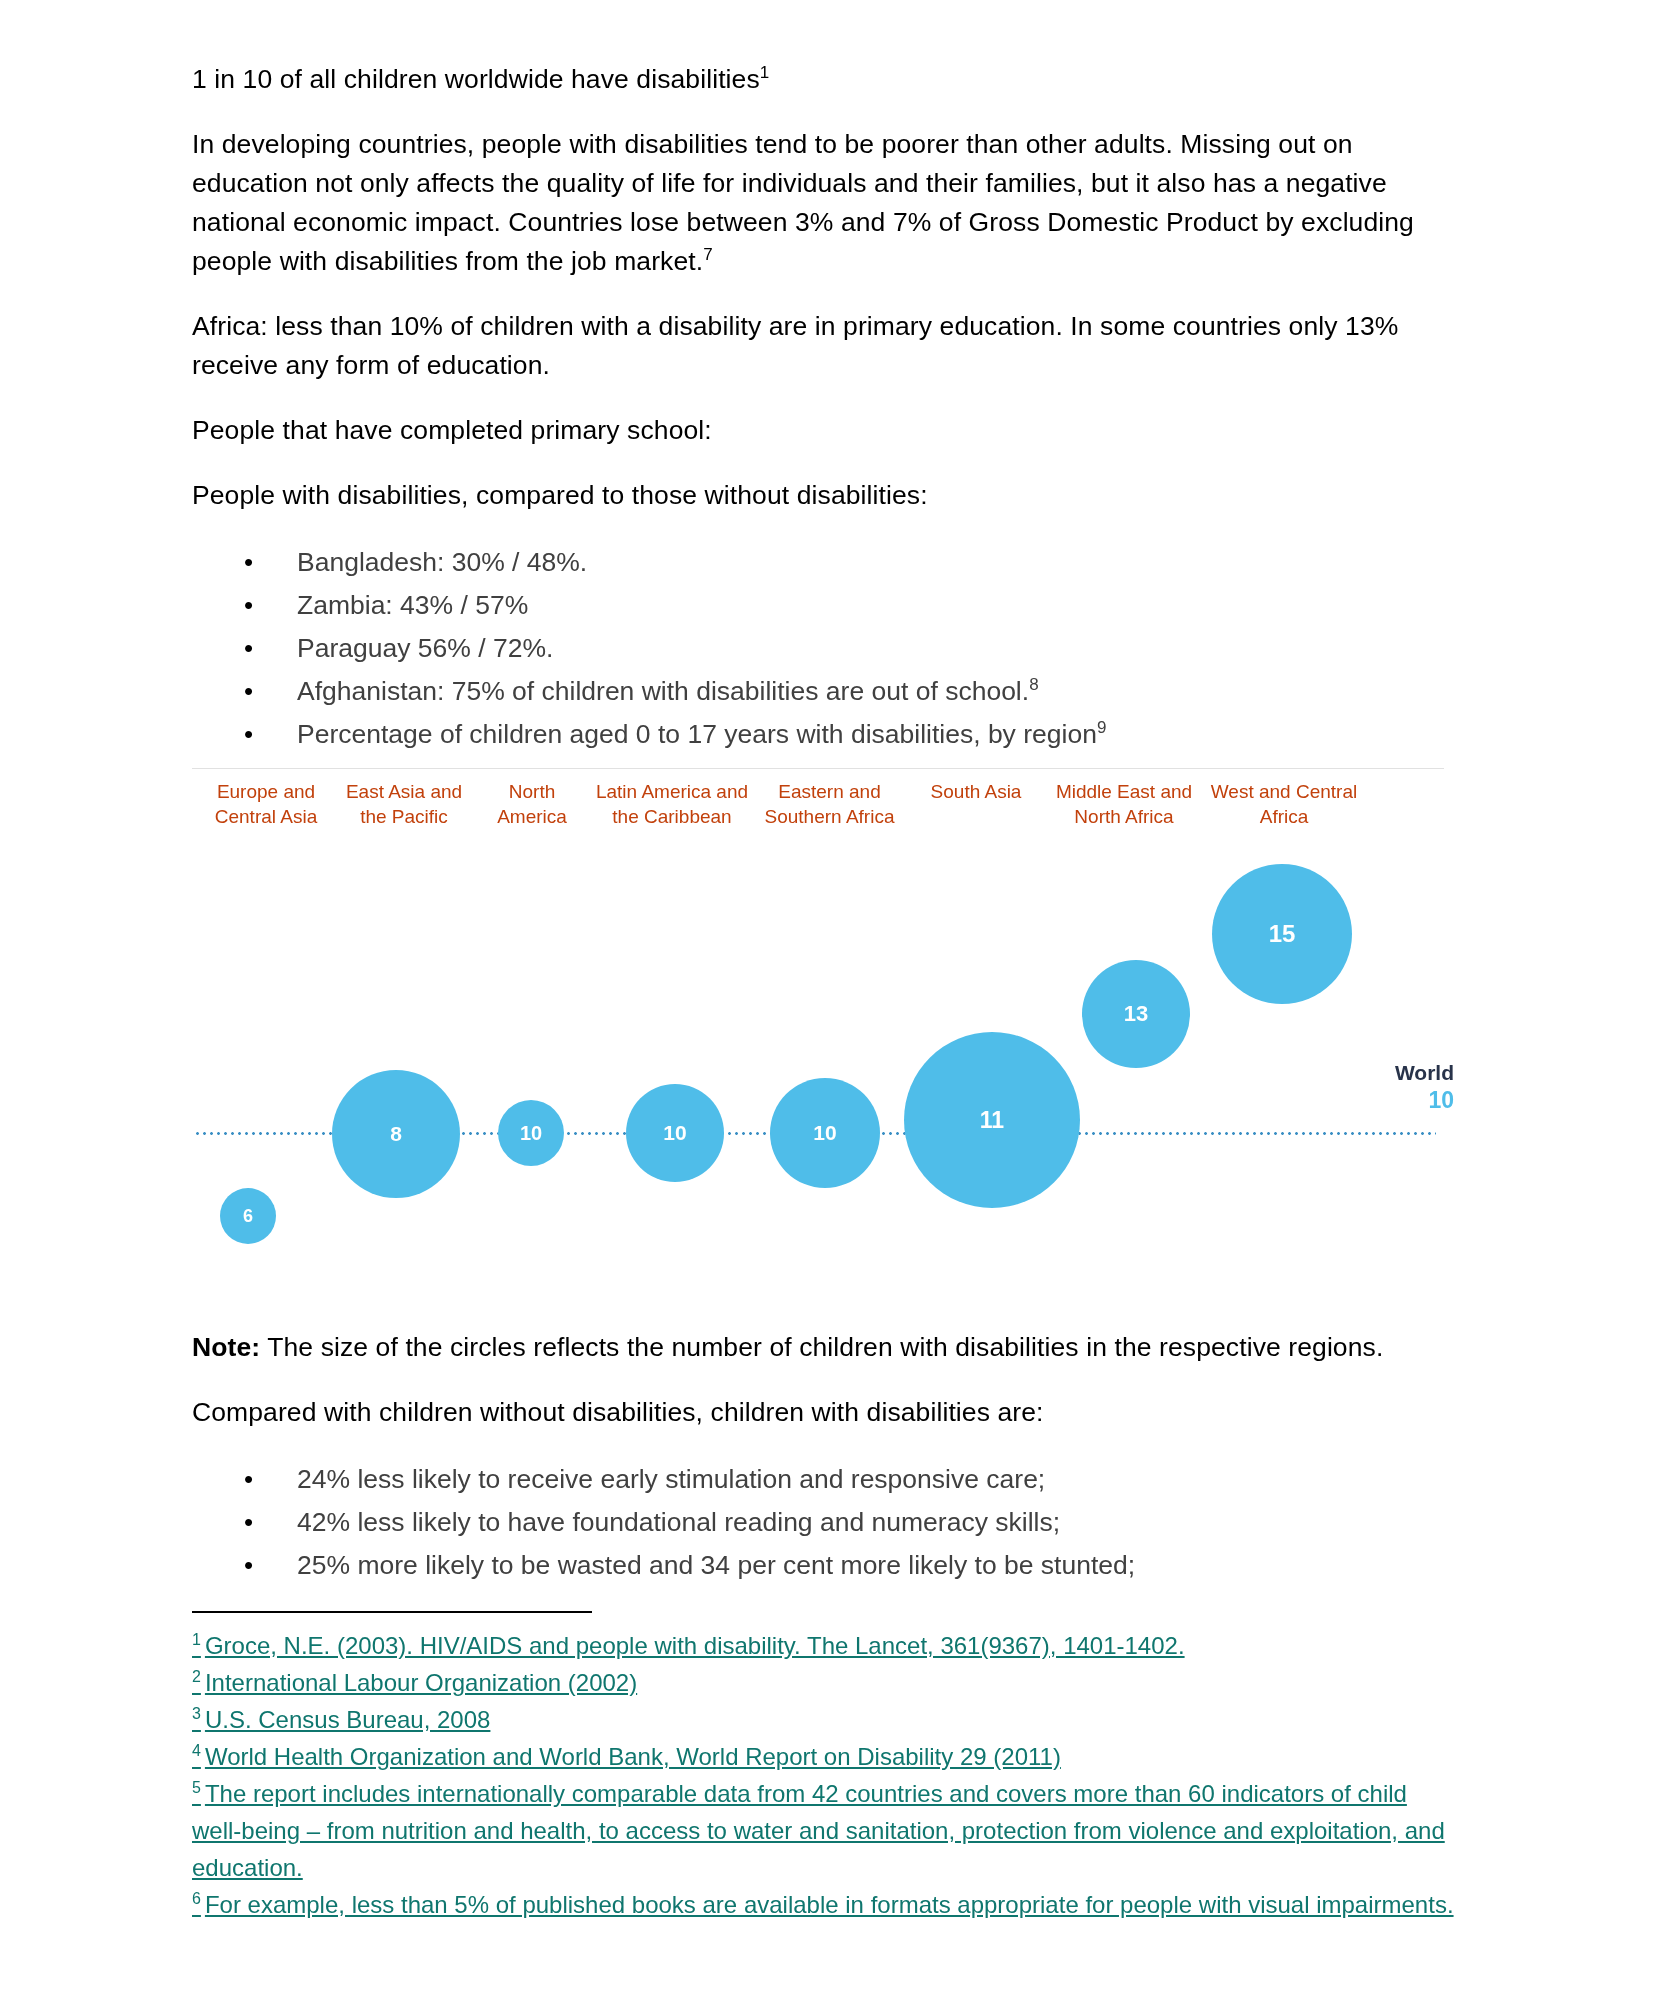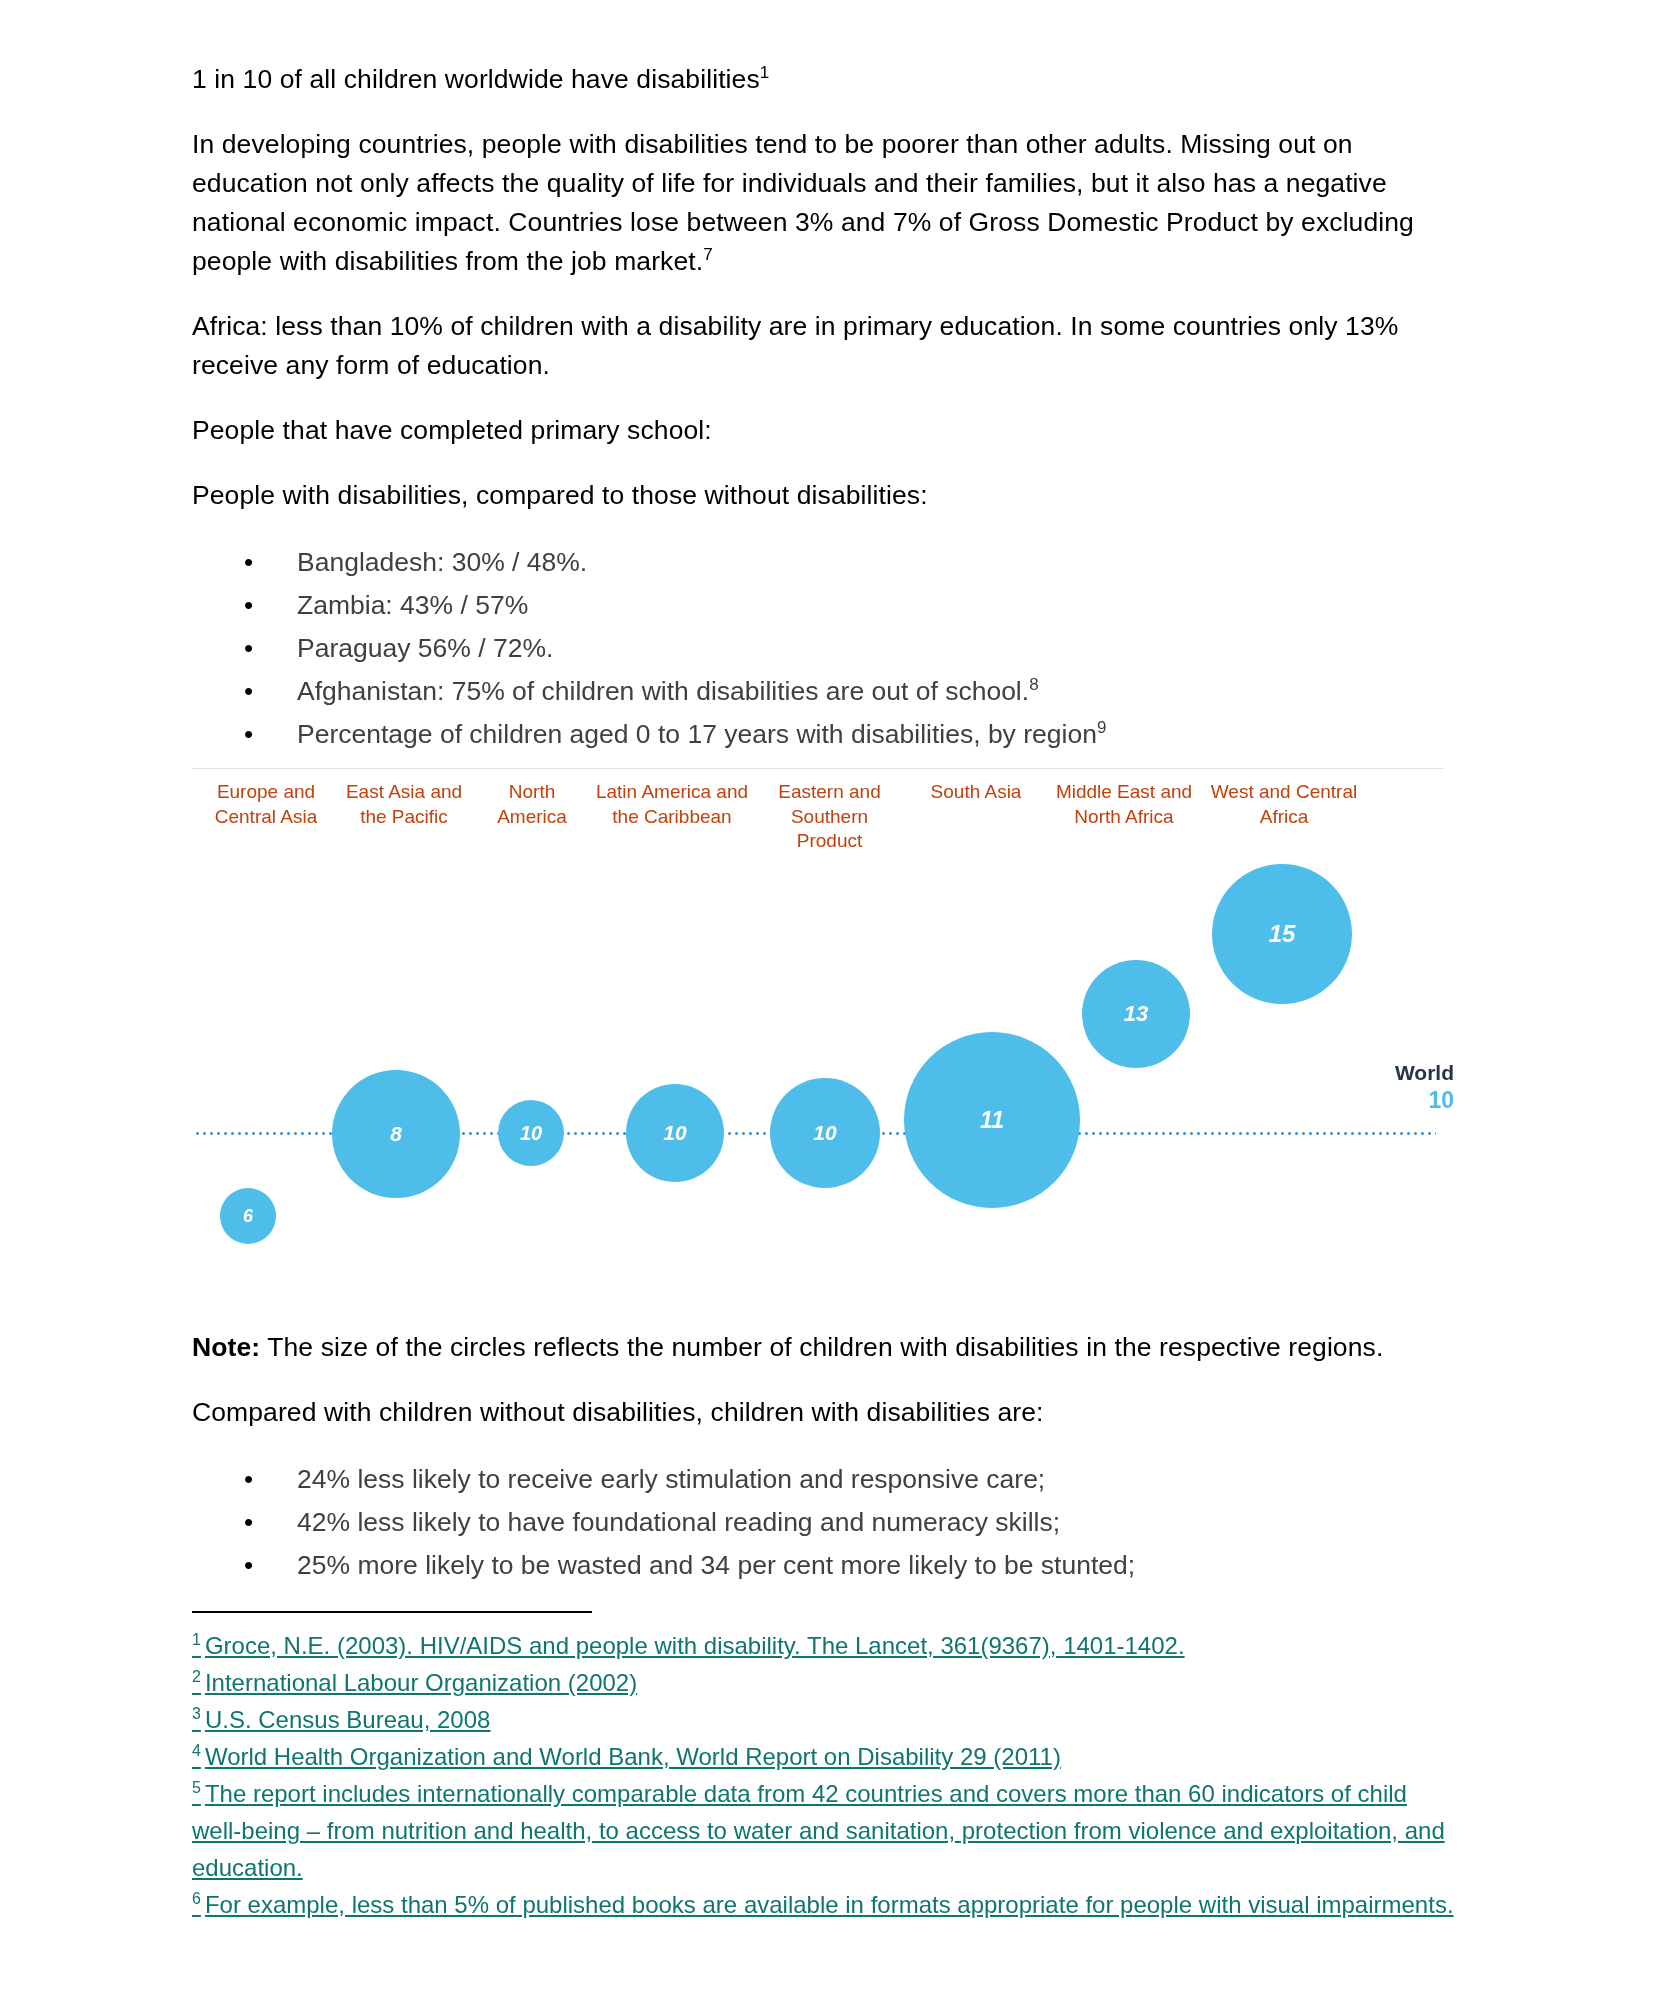--- a/index.html
+++ b/index.html
@@ -114,21 +114,21 @@
     position: absolute;
     border-radius: 50%;
     background: #4fbde9;
     display: flex;
     align-items: center;
     justify-content: center;
     color: #ffffff;
     font-weight: bold;
     font-family: "Liberation Sans", sans-serif;
   }
-  .bubble span { pointer-events: none; font-style: italic; }
+  .bubble span { pointer-events: none; }
   .world-label {
     position: absolute;
     right: 0;
     text-align: right;
     font-family: "Liberation Sans", sans-serif;
   }
   .world-name {
     font-size: 21px;
     font-weight: bold;
     color: #28334a;
@@ -196,21 +196,21 @@
     </ul>
 
     <div class="chart-wrap">
       <div class="chart-toprule"></div>
 
       <div class="chart-headers">
         <div class="col-header" style="left:4px; top:0; width:140px;">Europe and Central Asia</div>
         <div class="col-header" style="left:152px; top:0; width:120px;">East Asia and the Pacific</div>
         <div class="col-header" style="left:282px; top:0; width:116px;">North America</div>
         <div class="col-header" style="left:400px; top:0; width:160px;">Latin America and the Caribbean</div>
-        <div class="col-header" style="left:570px; top:0; width:135px;">Eastern and Southern Product</div>
+        <div class="col-header" style="left:570px; top:0; width:135px;">Eastern and Southern Africa</div>
         <div class="col-header" style="left:714px; top:0; width:140px;">South Asia</div>
         <div class="col-header" style="left:862px; top:0; width:140px;">Middle East and North Africa</div>
         <div class="col-header" style="left:1012px; top:0; width:160px;">West and Central Africa</div>
       </div>
 
       <div class="plot">
         <div class="baseline"></div>
 
         <div class="bubble" style="left:28px; top:336px; width:56px; height:56px; font-size:18px;">
           <span>6</span>

